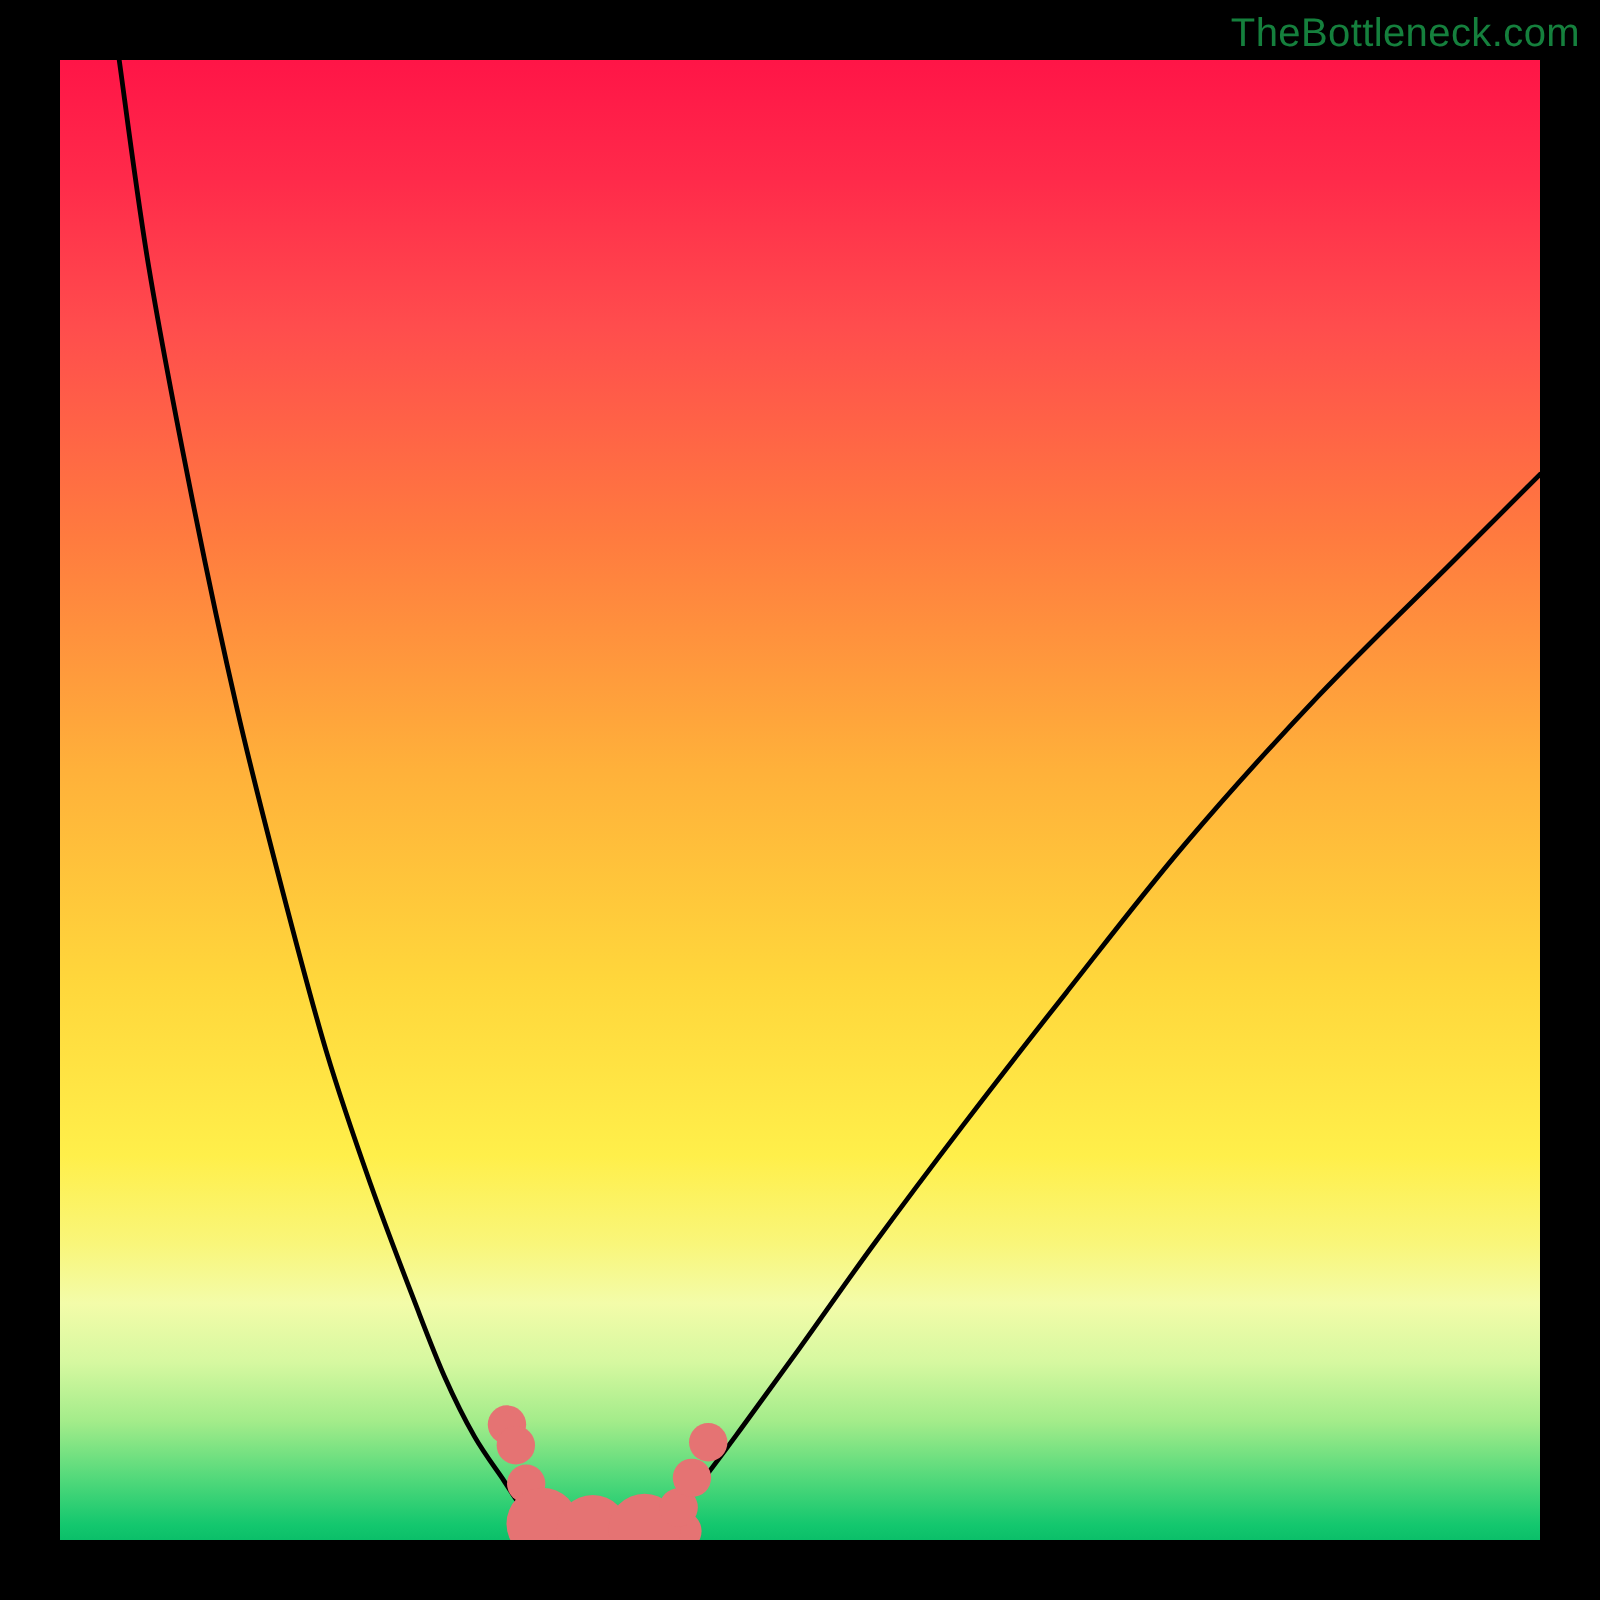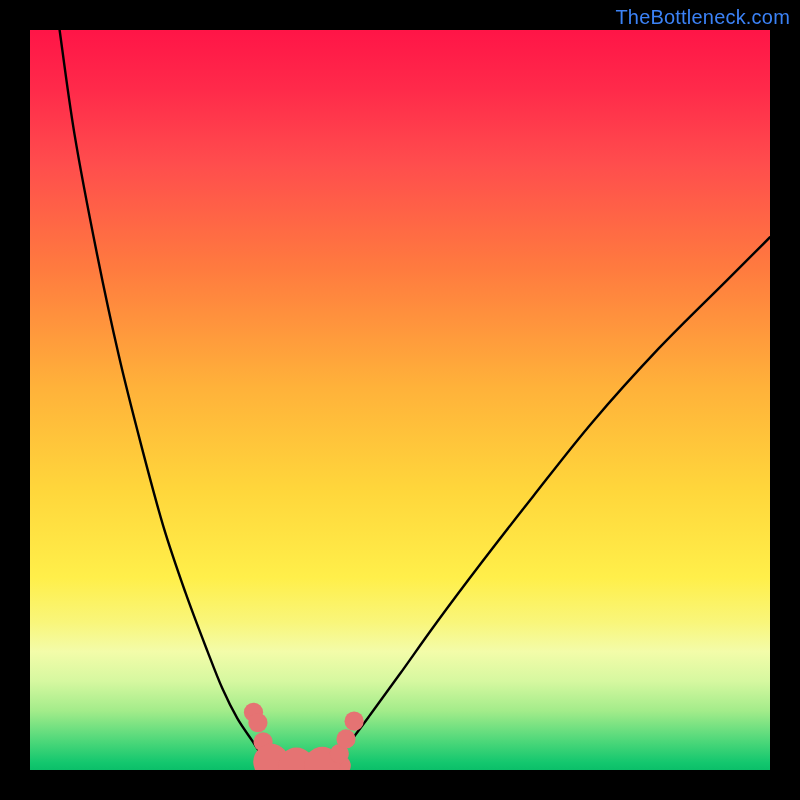--- a/index.html
+++ b/index.html
@@ -39,21 +39,21 @@
       #a3ec8a 92%,
       #4fd87a 96%,
       #13c76e 99%,
       #0bbf69 100%
     );
   }
   .watermark {
     position: absolute;
     top: 6px;
     right: 10px;
-    color: #3b82f6;
+    color: #15803d;
     font-size: 20px;
     letter-spacing: 0.2px;
     user-select: none;
   }
 </style>
 </head>
 <body>
 
 <div class="frame">
   <div class="plot-area">

